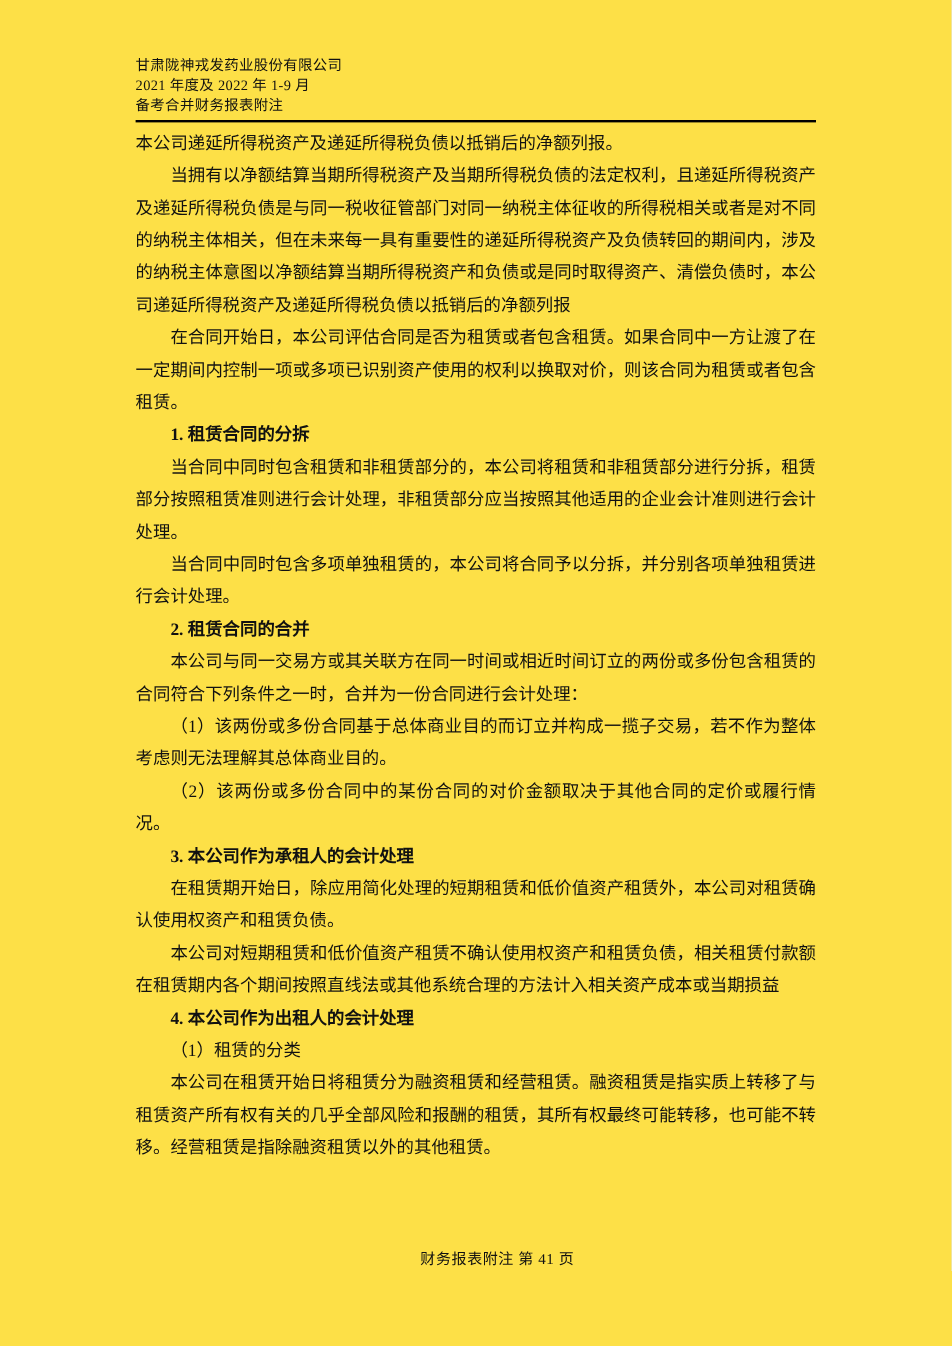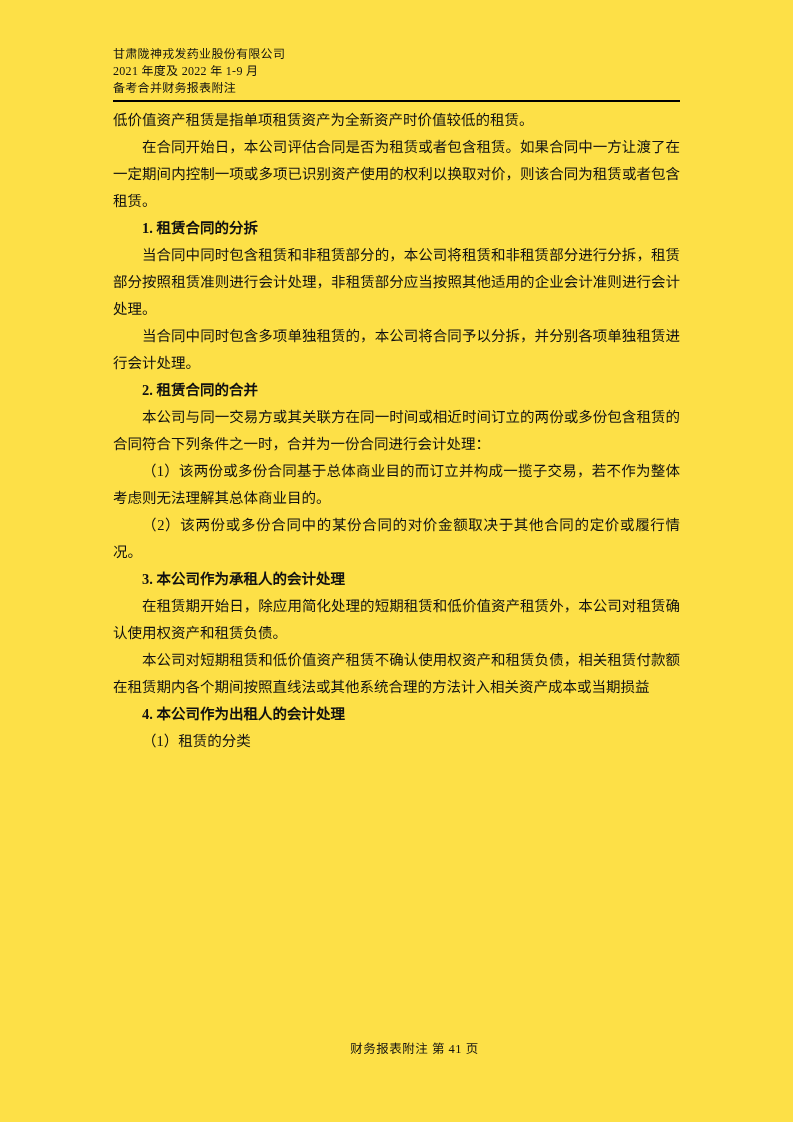--- a/index.html
+++ b/index.html
@@ -72,33 +72,35 @@
   <div class="content">
 
     <div class="doc-header">
       <span class="hline">甘肃陇神戎发药业股份有限公司</span>
       <span class="hline">2021 年度及 2022 年 1-9 月</span>
       <span class="hline">备考合并财务报表附注</span>
       <hr class="header-rule">
     </div>
 
     <div class="doc-body">
-      <p class="p-cont">低价值资产租赁是指单项租赁资产为全新资产时价值较低的租赁。</p>
+      <p class="p-cont">本公司递延所得税资产及递延所得税负债以抵销后的净额列报。</p>
+      <p class="p-body">当拥有以净额结算当期所得税资产及当期所得税负债的法定权利，且递延所得税资产及递延所得税负债是与同一税收征管部门对同一纳税主体征收的所得税相关或者是对不同的纳税主体相关，但在未来每一具有重要性的递延所得税资产及负债转回的期间内，涉及的纳税主体意图以净额结算当期所得税资产和负债或是同时取得资产、清偿负债时，本公司递延所得税资产及递延所得税负债以抵销后的净额列报</p>
       <p class="p-body">在合同开始日，本公司评估合同是否为租赁或者包含租赁。如果合同中一方让渡了在一定期间内控制一项或多项已识别资产使用的权利以换取对价，则该合同为租赁或者包含租赁。</p>
       <p class="p-head">1. 租赁合同的分拆</p>
       <p class="p-body">当合同中同时包含租赁和非租赁部分的，本公司将租赁和非租赁部分进行分拆，租赁部分按照租赁准则进行会计处理，非租赁部分应当按照其他适用的企业会计准则进行会计处理。</p>
       <p class="p-body">当合同中同时包含多项单独租赁的，本公司将合同予以分拆，并分别各项单独租赁进行会计处理。</p>
       <p class="p-head">2. 租赁合同的合并</p>
       <p class="p-body">本公司与同一交易方或其关联方在同一时间或相近时间订立的两份或多份包含租赁的合同符合下列条件之一时，合并为一份合同进行会计处理：</p>
       <p class="p-body">（1）该两份或多份合同基于总体商业目的而订立并构成一揽子交易，若不作为整体考虑则无法理解其总体商业目的。</p>
       <p class="p-body">（2）该两份或多份合同中的某份合同的对价金额取决于其他合同的定价或履行情况。</p>
       <p class="p-head">3. 本公司作为承租人的会计处理</p>
       <p class="p-body">在租赁期开始日，除应用简化处理的短期租赁和低价值资产租赁外，本公司对租赁确认使用权资产和租赁负债。</p>
       <p class="p-body">本公司对短期租赁和低价值资产租赁不确认使用权资产和租赁负债，相关租赁付款额在租赁期内各个期间按照直线法或其他系统合理的方法计入相关资产成本或当期损益</p>
       <p class="p-head">4. 本公司作为出租人的会计处理</p>
       <p class="p-body">（1）租赁的分类</p>
+      <p class="p-body">本公司在租赁开始日将租赁分为融资租赁和经营租赁。融资租赁是指实质上转移了与租赁资产所有权有关的几乎全部风险和报酬的租赁，其所有权最终可能转移，也可能不转移。经营租赁是指除融资租赁以外的其他租赁。</p>
     </div>
   </div>
 
   <div class="doc-footer">
     <span>财务报表附注 第 41 页</span>
   </div>
 </div>
 
 </body></html>

